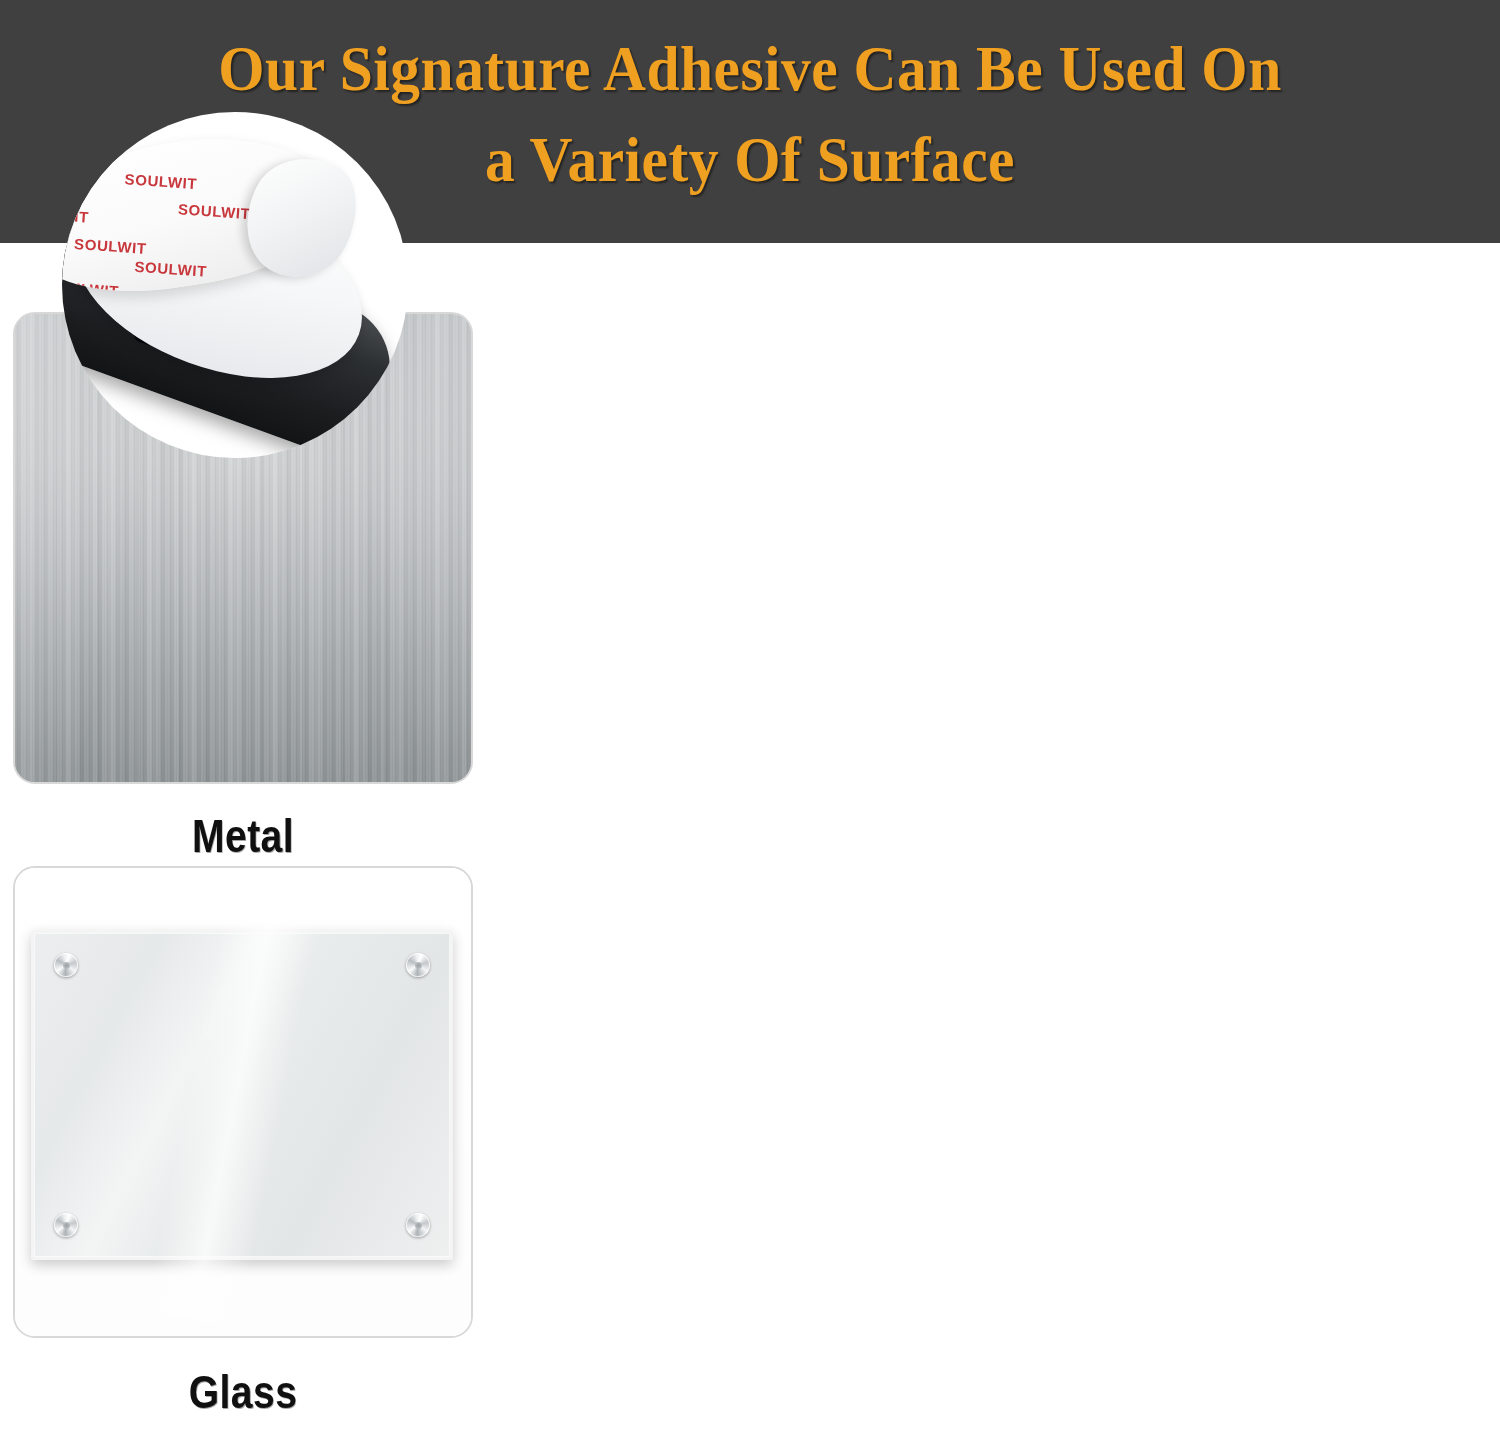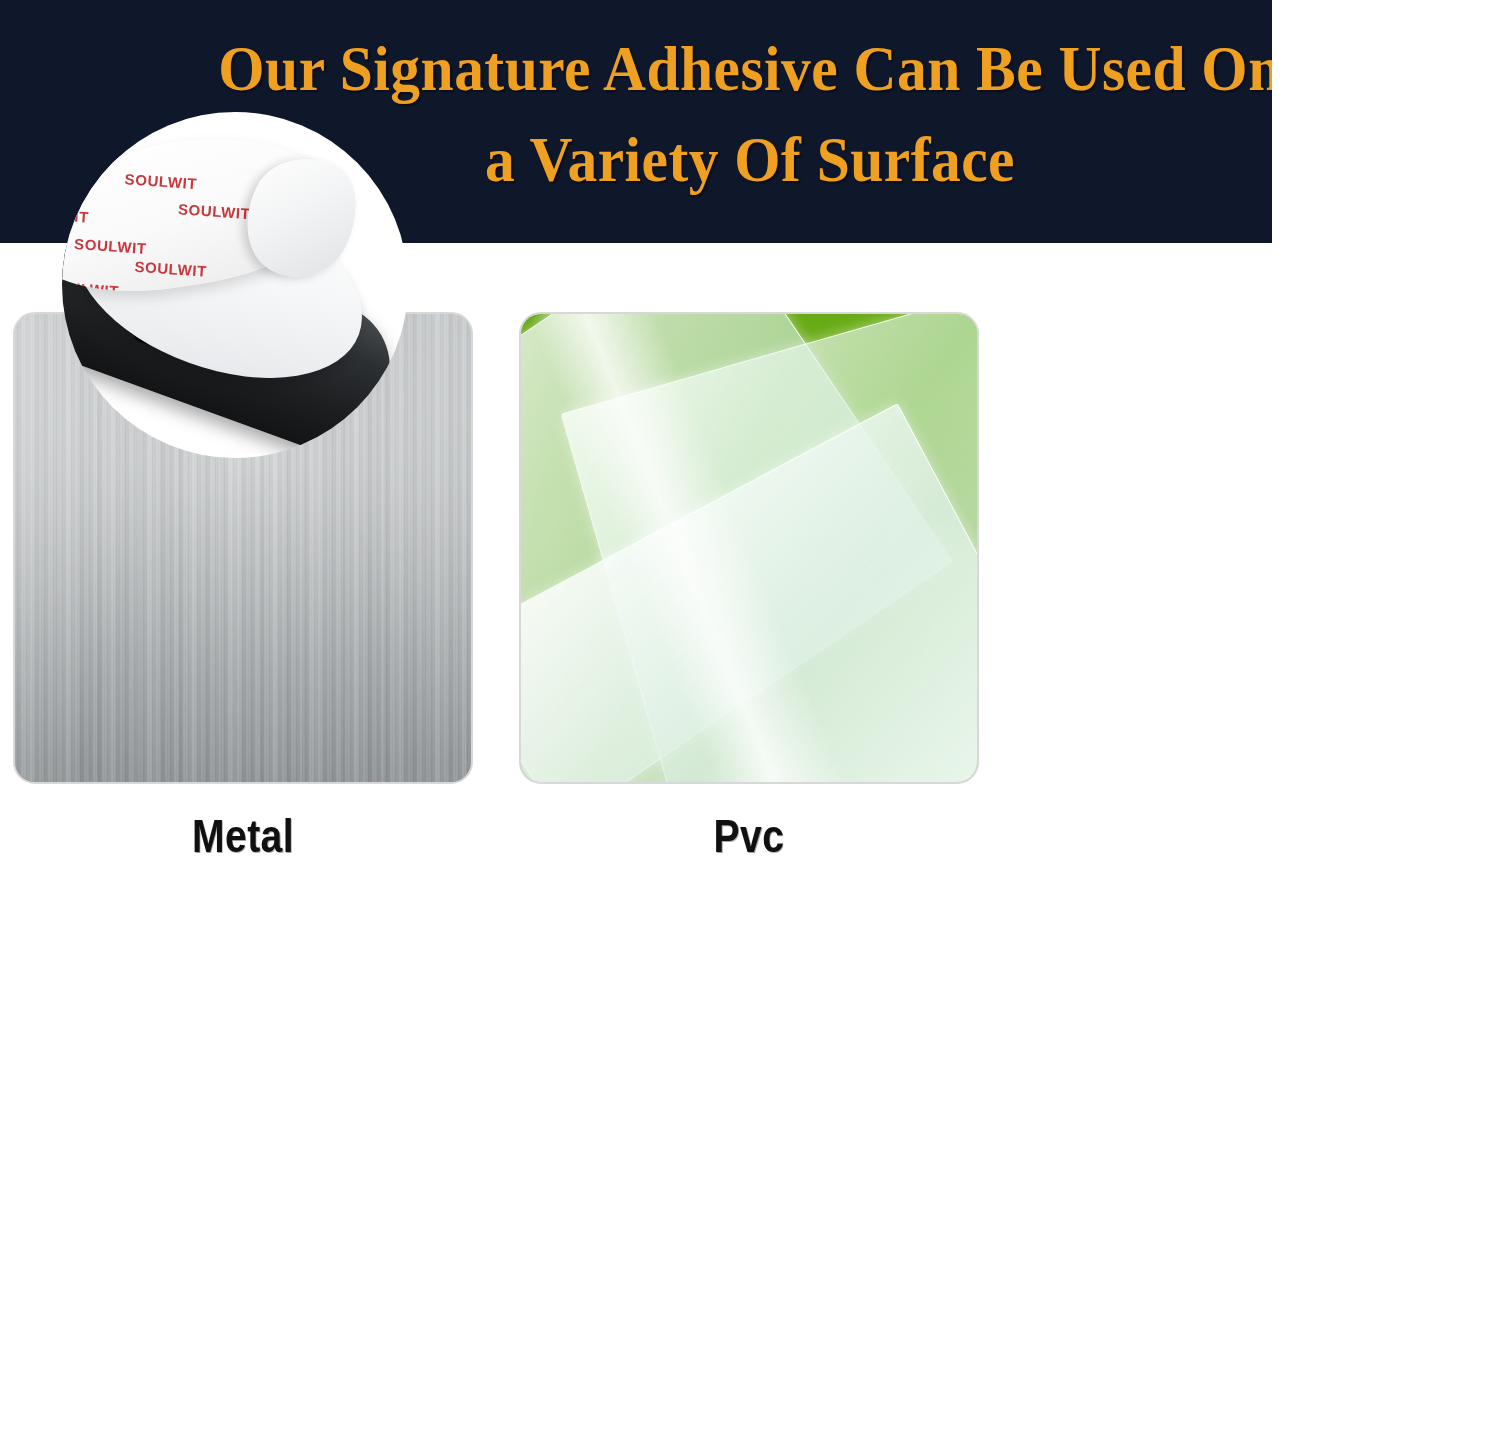--- a/index.html
+++ b/index.html
@@ -10,23 +10,23 @@
     background: #ffffff;
     font-family: "Liberation Sans", sans-serif;
     overflow: hidden;
     position: relative;
   }
 
   
   .header-band {
     position: absolute;
     left: 0; top: 0;
-    width: 1272px;
+    width: 1500px;
     height: 243px;
-    background: #0f172a;
+    background: #404040;
     overflow: hidden;
   }
 
   .header-title {
     position: absolute;
     left: 0; top: 24px;
     width: 1500px;
     text-align: center;
     color: #F0A020;
     font-family: "Liberation Serif", serif;
@@ -422,35 +422,38 @@
 
   <div class="tile-row row1">
 
     <div class="tile-cell">
       <div class="tile">
         <div class="surf-metal"></div>
       </div>
       <div class="tile-label">Metal</div>
     </div>
 
+
+
+  </div>
+
+  <div class="tile-row row2">
+
+
     <div class="tile-cell">
       <div class="tile">
-        <div class="surf-pvc">
-          <div class="pvc-sheet pvc-a"></div>
-          <div class="pvc-sheet pvc-b"></div>
-          <div class="pvc-sheet pvc-c"></div>
-          <div class="pvc-gloss"></div>
+        <div class="surf-glass">
+          <div class="glass-panel">
+            <div class="glass-gloss"></div>
+            <div class="screw screw-tl"></div>
+            <div class="screw screw-tr"></div>
+            <div class="screw screw-bl"></div>
+            <div class="screw screw-br"></div>
+          </div>
         </div>
       </div>
-      <div class="tile-label">Pvc</div>
+      <div class="tile-label">Glass</div>
     </div>
 
 
   </div>
 
-  <div class="tile-row row2">
-
-
-
-
-  </div>
-
 </div>
 
 </body></html>

